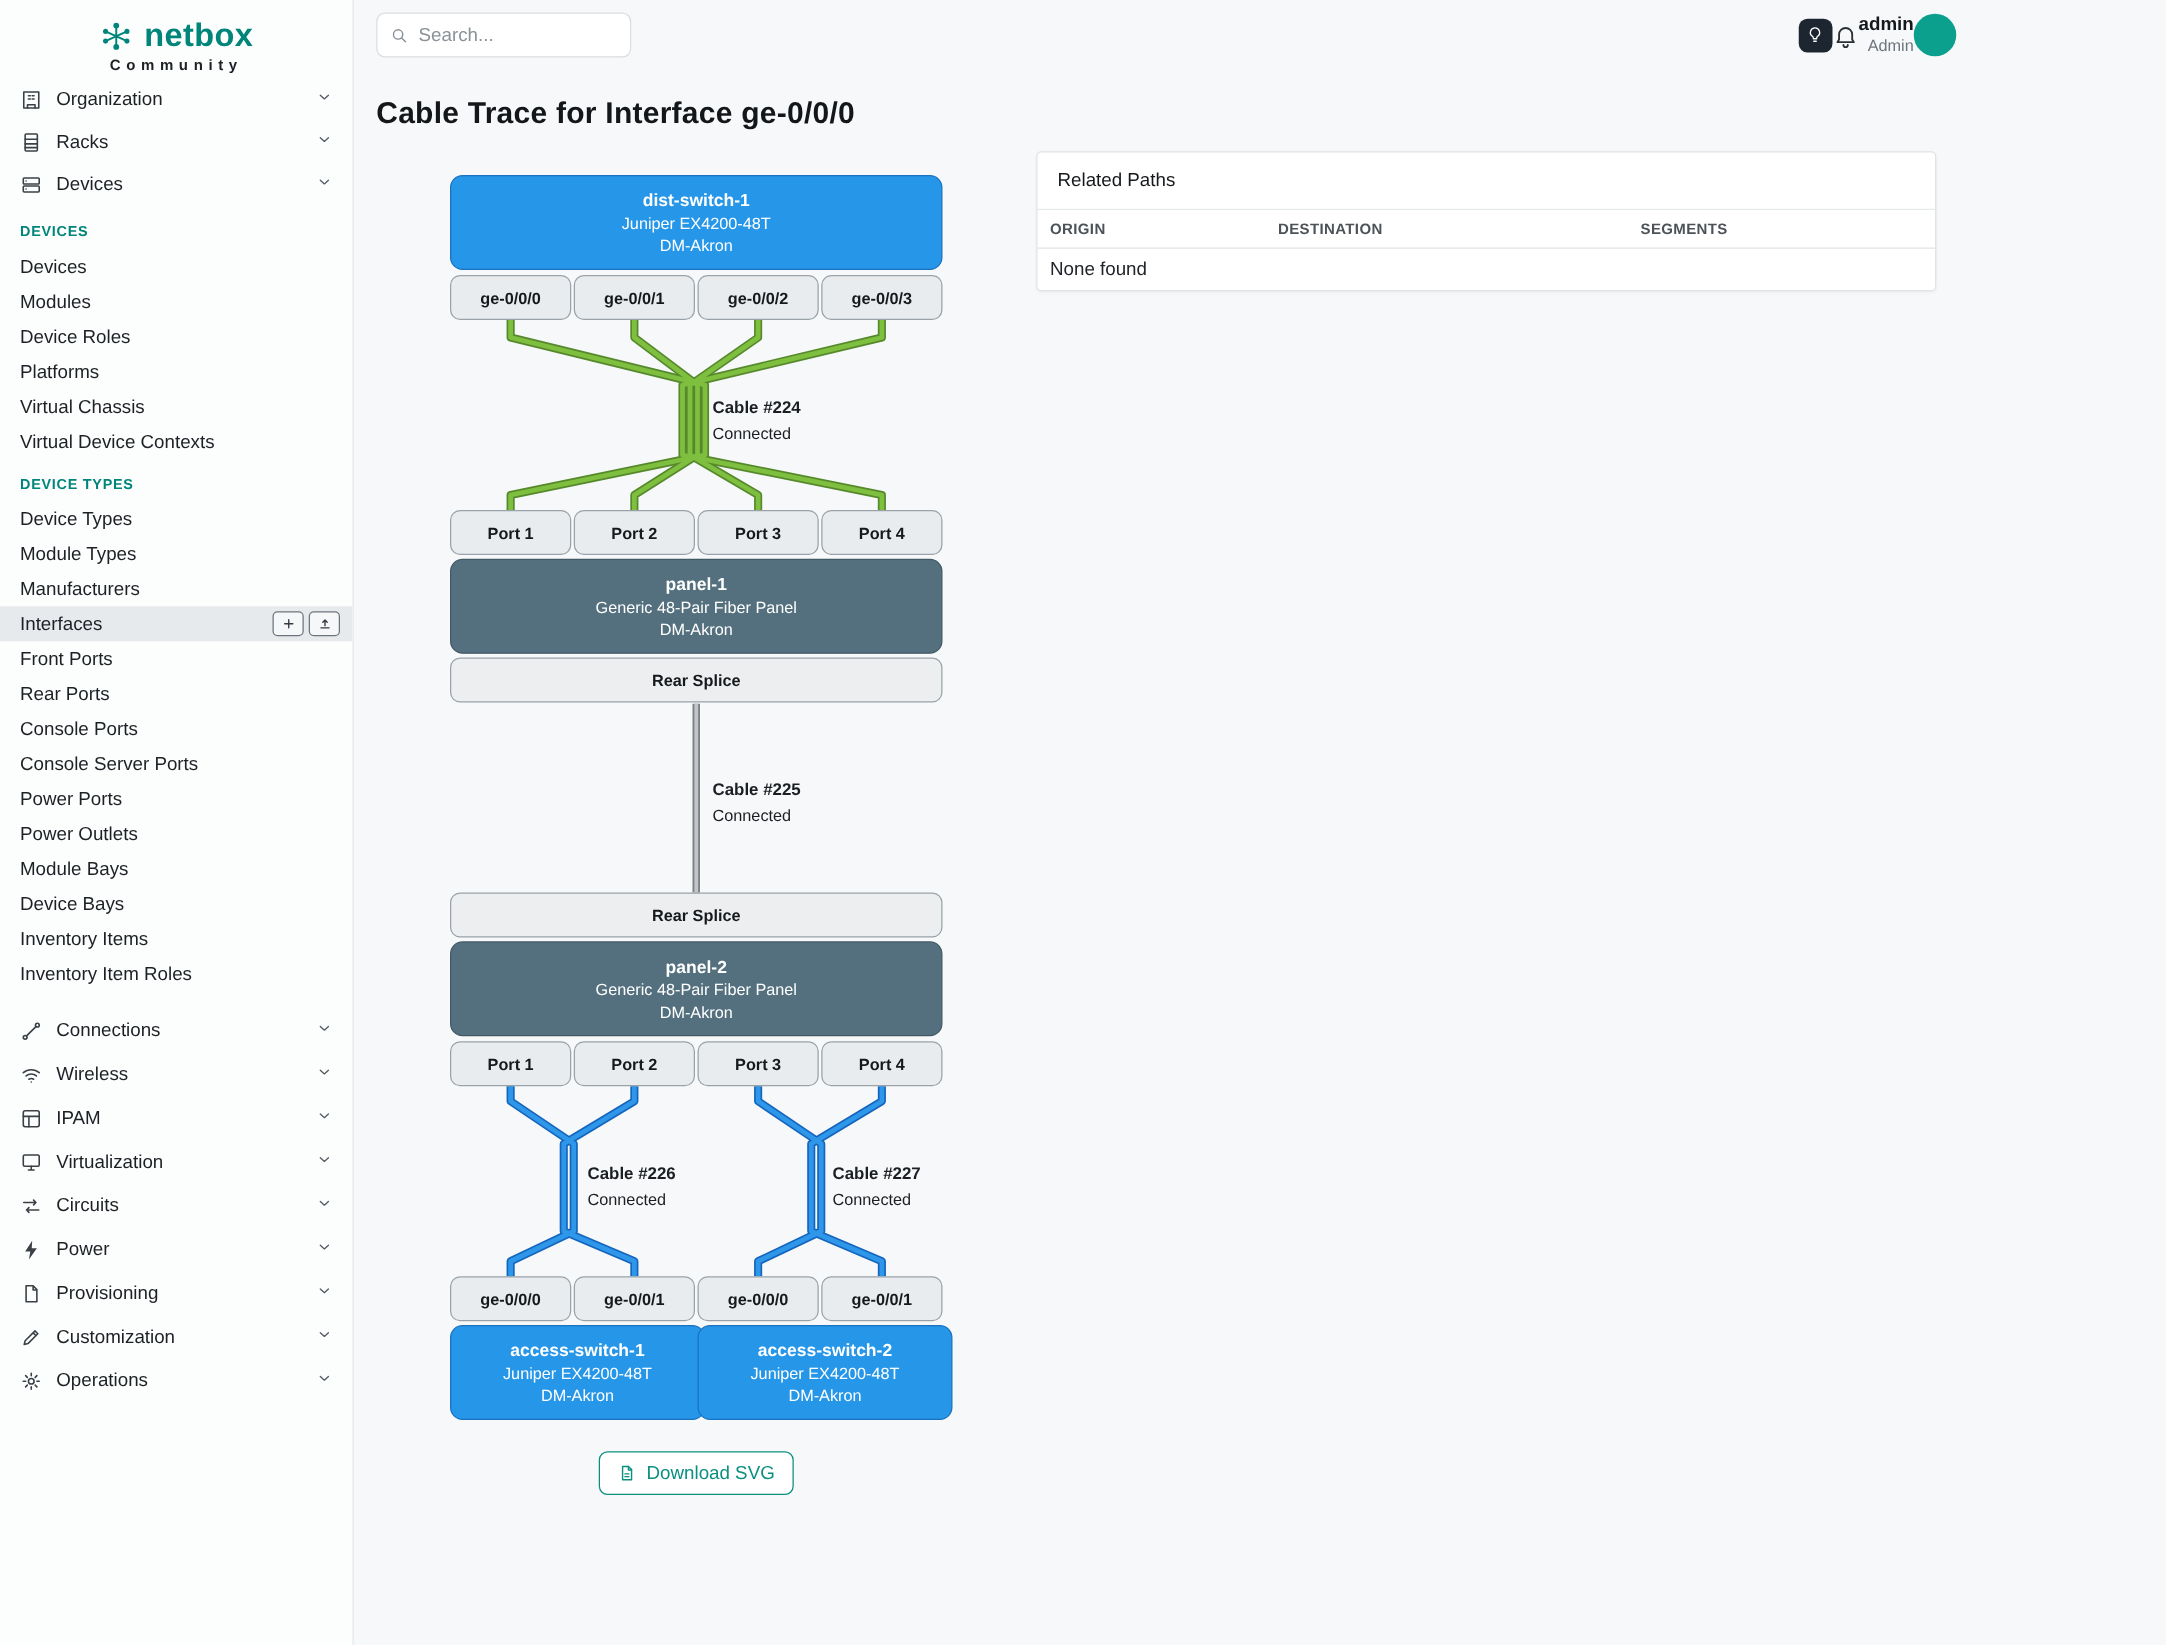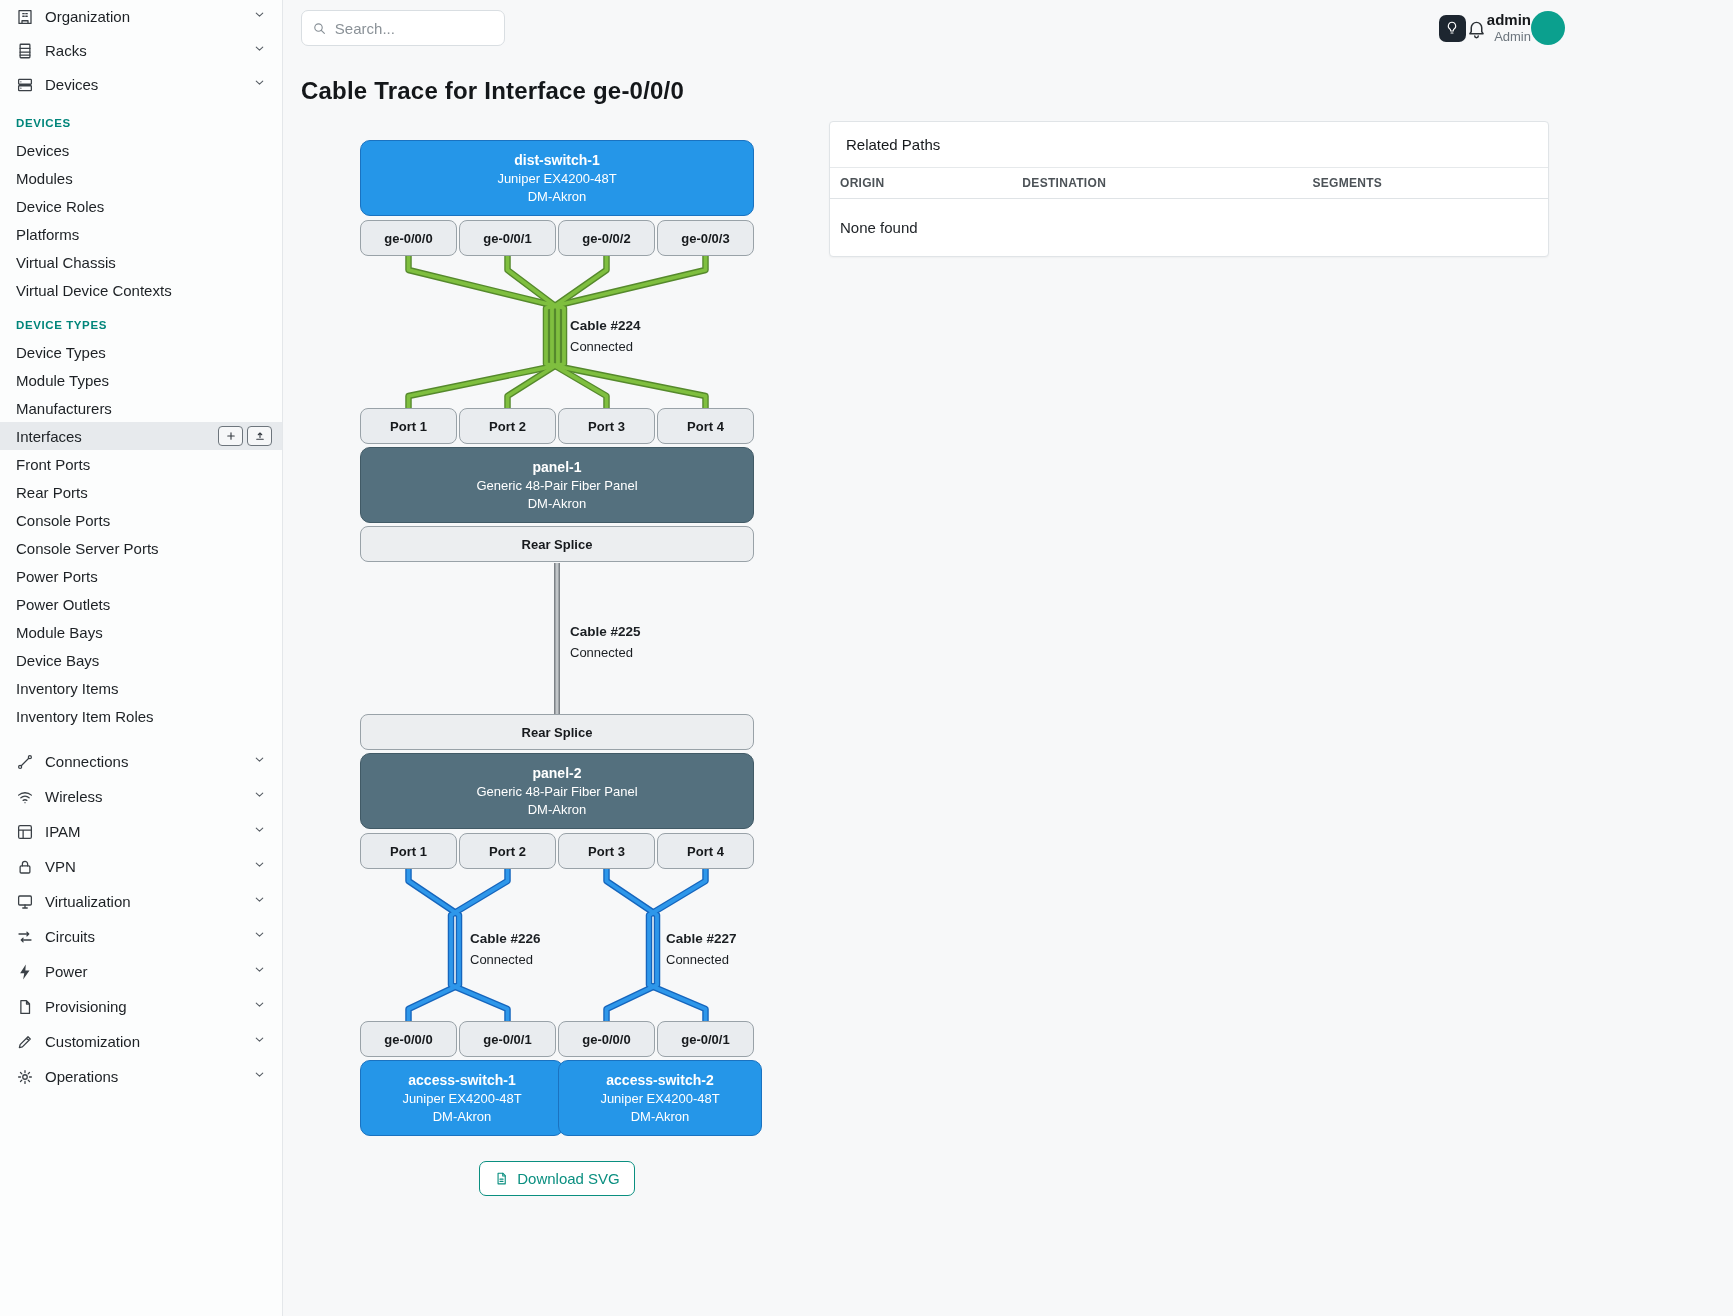--- a/index.html
+++ b/index.html
@@ -100,27 +100,48 @@
     stroke-linecap:round;stroke-linejoin:round}
 
   
   .related-card{width:720px;margin-left:75px;background:#fff;border:1px solid #e0e4e7;
     border-radius:4px;box-shadow:0 1px 2px rgba(0,0,0,.04)}
   .card-header{padding:14px 16px;font-size:15px;font-weight:500;color:#16191c;
     border-bottom:1px solid #e6e9eb}
   .rp-table{width:100%;border-collapse:collapse}
   .rp-table th{font-size:12px;letter-spacing:.3px;color:#4c5257;text-align:left;
     padding:8px 10px;border-bottom:1px solid #dfe3e6;font-weight:700}
-  .rp-table td{padding:20px 10px;font-size:15px;color:#212529}
+  .rp-table td{padding:8px 10px;font-size:15px;color:#212529}
   .col-origin{width:25.4%}.col-dest{width:40.4%}.col-seg{width:34.2%}
 </style>
 </head>
 <body>
 
 <aside class="sidebar">
+  <div class="logo-wrap">
+    <div class="logo-row">
+      <span style="display:flex">
+        <svg viewBox="0 0 36 36" width="28" height="28">
+          <g stroke="#00857a" stroke-width="2" fill="none">
+            <path d="M18 7v22M7 13l22 10M29 13L7 23"></path>
+          </g>
+          <g fill="#00857a">
+            <circle cx="18" cy="7" r="3"></circle>
+              <circle cx="7" cy="13" r="2.6"></circle>
+            <circle cx="29" cy="13" r="2.6"></circle>
+              <circle cx="7" cy="23" r="2.6"></circle>
+            <circle cx="29" cy="23" r="2.6"></circle>
+              <circle cx="18" cy="29" r="3"></circle>
+          </g>
+        </svg>
+      </span>
+      <span class="logo-text">netbox</span>
+    </div>
+    <div class="tagline">Community</div>
+  </div>
 
   <nav>
     <div class="nav-group">
       <span class="nav-ic">
         <svg viewBox="0 0 24 24">
             <rect x="4" y="3.5" width="16" height="17"></rect>
             <path d="M8 20.5V17h8v3.5M9 7.5h2m2 0h2M9 11h2m2 0h2"></path>
           </svg>
       </span>
       <span>Organization</span>
@@ -273,34 +294,20 @@
           </span>
       </div>
       <div class="nav-group">
         <span class="nav-ic">
             <svg viewBox="0 0 24 24">
               <rect x="3.5" y="3.5" width="17" height="17" rx="2"></rect>
               <path d="M3.5 9.5h17M9.5 9.5v11"></path>
             </svg>
           </span>
         <span>IPAM</span>
-        <span class="chev">
-            <svg viewBox="0 0 24 24">
-              <path d="M6 9.5l6 5.5 6-5.5"></path>
-            </svg>
-          </span>
-      </div>
-      <div class="nav-group">
-        <span class="nav-ic">
-            <svg viewBox="0 0 24 24">
-              <rect x="5.5" y="10.5" width="13" height="9.5" rx="1.5"></rect>
-              <path d="M8.5 10.5V8a3.5 3.5 0 017 0v2.5"></path>
-            </svg>
-          </span>
-        <span>VPN</span>
         <span class="chev">
             <svg viewBox="0 0 24 24">
               <path d="M6 9.5l6 5.5 6-5.5"></path>
             </svg>
           </span>
       </div>
       <div class="nav-group">
         <span class="nav-ic">
             <svg viewBox="0 0 24 24">
               <rect x="3.5" y="4" width="17" height="12" rx="1.5"></rect>

